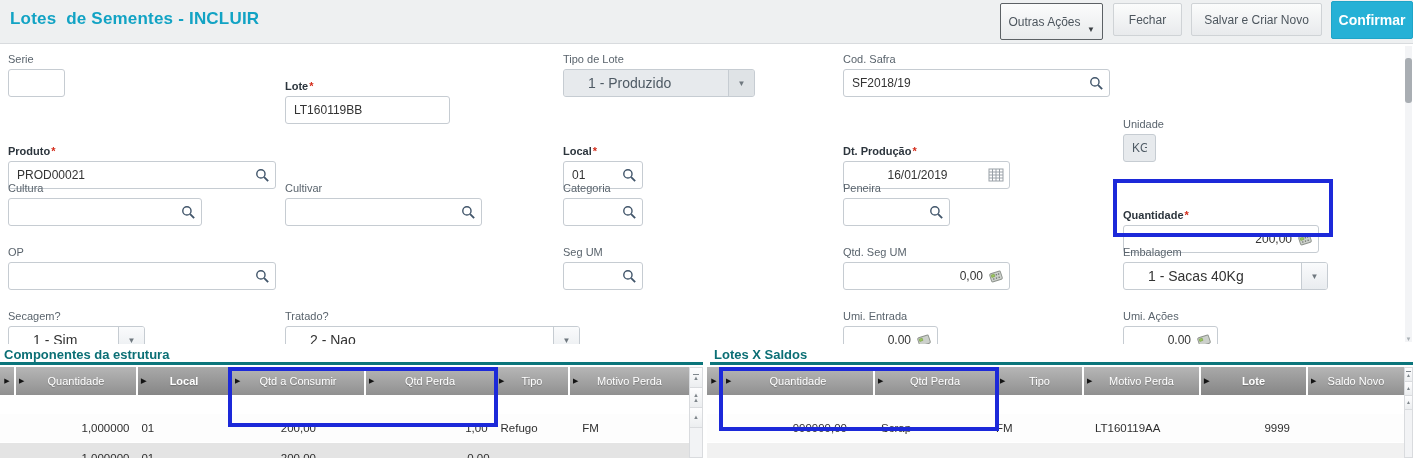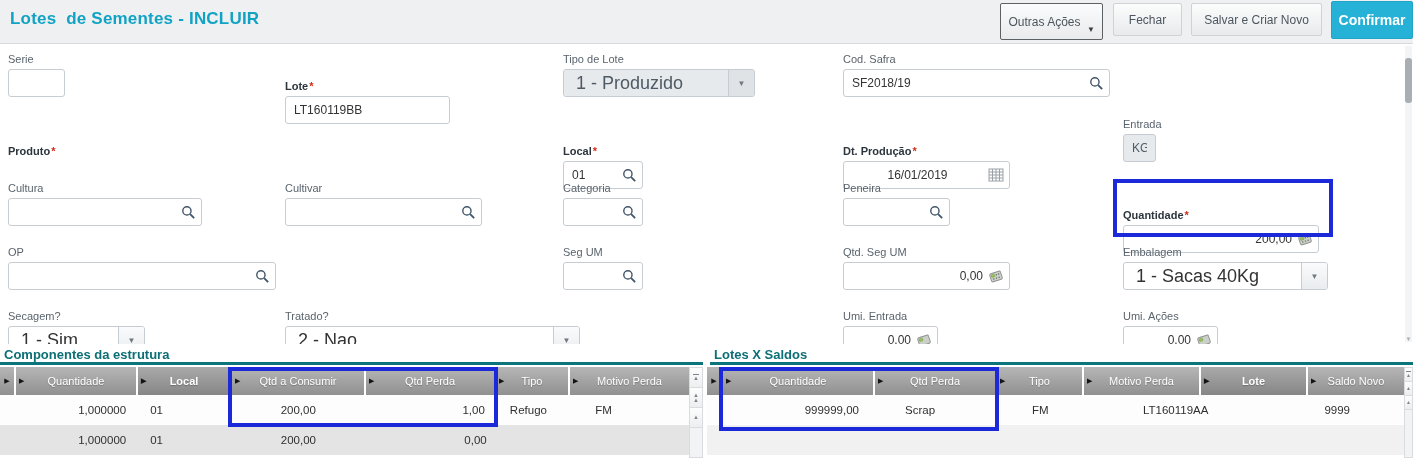--- a/index.html
+++ b/index.html
@@ -30,22 +30,22 @@
   .inp input { width:100%; height:100%; border:0; outline:0; background:transparent;
                font:12px "Liberation Sans", sans-serif; color:#333; padding:0 8px; }
   .inp.ic input { padding-right:26px; }
   .inp.num input { text-align:right; }
   .inp.ctr input { text-align:center; }
   .inp.dis { background:#e7eaed; }
   .inp.dis input { color:#4e5a64; }
   .ficon { position:absolute; right:5px; top:50%; transform:translateY(-50%); width:16px; height:16px;
            display:flex; align-items:center; justify-content:center; cursor:pointer; }
   .sel { display:flex; overflow:hidden; }
-  .sel .sel-val { flex:1; font-size:18px; color:#333; display:flex; align-items:center;
-                  padding:0 12px; white-space:nowrap; }
+  .sel .sel-val { flex:1; font-size:14px; color:#333; display:flex; align-items:center;
+                  padding:0 24px; white-space:nowrap; }
   .sel .sel-btn { width:26px; border-left:1px solid #c6ccd2; background:linear-gradient(#fafbfc,#e9ecef);
                   display:flex; align-items:center; justify-content:center; cursor:pointer;
                   font-size:8px; color:#6f787f; }
   .sel.dis .sel-val { background:#e7eaed; color:#4e5a64; }
   .sel.dis .sel-btn { background:#dfe3e6; }
 
   
   .form-scroll { position:absolute; left:1405px; top:46px; width:7px; height:296px; background:#f3f4f6; }
   .form-scroll .thumb { position:absolute; left:0; top:12px; width:7px; height:45px; background:#a9aeb3; border-radius:3px; }
   .fs-arrow { position:absolute; left:1404px; font-size:6px; color:#aab0b5; width:9px; text-align:center; }
@@ -59,21 +59,21 @@
   .grule { position:absolute; top:18px; height:3px; background:#0b757b; }
   .ghead { position:absolute; top:23px; height:28px; display:flex; gap:2px; }
   .gh { position:relative; height:28px; background:linear-gradient(#b6b6b6,#909090); color:#fff;
         font-size:11px; display:flex; align-items:center; justify-content:center;
         text-shadow:0 1px 1px rgba(0,0,0,.25); cursor:pointer; }
   .gh.selcol { font-weight:bold; background:linear-gradient(#a9a9a9,#868686); }
   .tri { font-size:7px; color:#141414; text-shadow:none; }
   .gh .tri { position:absolute; left:3px; top:50%; transform:translateY(-50%); }
   .gh.c0 { justify-content:center; }
   .gh.c0 .tri { position:static; transform:none; }
-  .grow { position:absolute; display:flex; gap:16px; align-items:center; font-size:11.5px; color:#2f2f2f; }
+  .grow { position:absolute; display:flex; gap:4px; align-items:center; font-size:11.5px; color:#2f2f2f;margin-top:18px; }
   .gc { height:100%; display:flex; align-items:center; overflow:hidden; white-space:nowrap; }
   .gc.r { justify-content:flex-end; }
 
   
   .gsb { position:absolute; top:23px; background:#f2f3f5; border:1px solid #d9dbde; }
   .gsb .sb { height:20px; border-bottom:1px solid #d9dbde; background:linear-gradient(#fdfdfe,#eceef0);
              display:flex; flex-direction:column; align-items:center; justify-content:center;
              font-size:6px; color:#7f868c; line-height:5px; cursor:pointer; }
   .gsb.thin .sb { height:14px; font-size:5px; }
   .topbar-glyph { border-top:1px solid #7f868c; padding-top:1px; }
@@ -125,20 +125,28 @@
         <svg width="15" height="15" viewBox="0 0 16 16">
             <circle cx="6.3" cy="6.3" r="4.4" fill="none" stroke="#41556a" stroke-width="1.5"></circle>
             <line x1="9.8" y1="9.8" x2="14" y2="14" stroke="#41556a" stroke-width="2"></line>
           </svg>
       </span>
     </div>
   </div>
 
   <div class="fg req" style="left:8px;top:118px;width:268px">
     <label><span>Produto</span><span class="star">*</span></label>
+    <div class="inp ic"><input value="PROD00021" style="">
+      <span class="ficon">
+        <svg width="15" height="15" viewBox="0 0 16 16">
+            <circle cx="6.3" cy="6.3" r="4.4" fill="none" stroke="#41556a" stroke-width="1.5"></circle>
+            <line x1="9.8" y1="9.8" x2="14" y2="14" stroke="#41556a" stroke-width="2"></line>
+          </svg>
+      </span>
+    </div>
   </div>
 
   <div class="fg req" style="left:563px;top:118px;width:80px">
     <label><span>Local</span><span class="star">*</span></label>
     <div class="inp ic"><input value="01" style="">
       <span class="ficon">
         <svg width="15" height="15" viewBox="0 0 16 16">
             <circle cx="6.3" cy="6.3" r="4.4" fill="none" stroke="#41556a" stroke-width="1.5"></circle>
             <line x1="9.8" y1="9.8" x2="14" y2="14" stroke="#41556a" stroke-width="2"></line>
           </svg>
@@ -157,21 +165,21 @@
             <line x1="1" y1="10" x2="15" y2="10" stroke="#9aa1a8"></line>
           <line x1="4.5" y1="1" x2="4.5" y2="13" stroke="#9aa1a8"></line>
             <line x1="8" y1="1" x2="8" y2="13" stroke="#9aa1a8"></line>
             <line x1="11.5" y1="1" x2="11.5" y2="13" stroke="#9aa1a8"></line>
         </svg>
       </span>
     </div>
   </div>
 
   <div class="fg" style="left:1123px;top:118px;width:33px">
-    <label><span>Entrada</span></label>
+    <label><span>Unidade</span></label>
     <div class="inp dis"><input readonly="" value="KG" style=""></div>
   </div>
 
   <div class="fg" style="left:8px;top:182px;width:194px">
     <label><span>Cultura</span></label>
     <div class="inp ic"><input value="" style="">
       <span class="ficon">
         <svg width="15" height="15" viewBox="0 0 16 16">
             <circle cx="6.3" cy="6.3" r="4.4" fill="none" stroke="#41556a" stroke-width="1.5"></circle>
             <line x1="9.8" y1="9.8" x2="14" y2="14" stroke="#41556a" stroke-width="2"></line>

